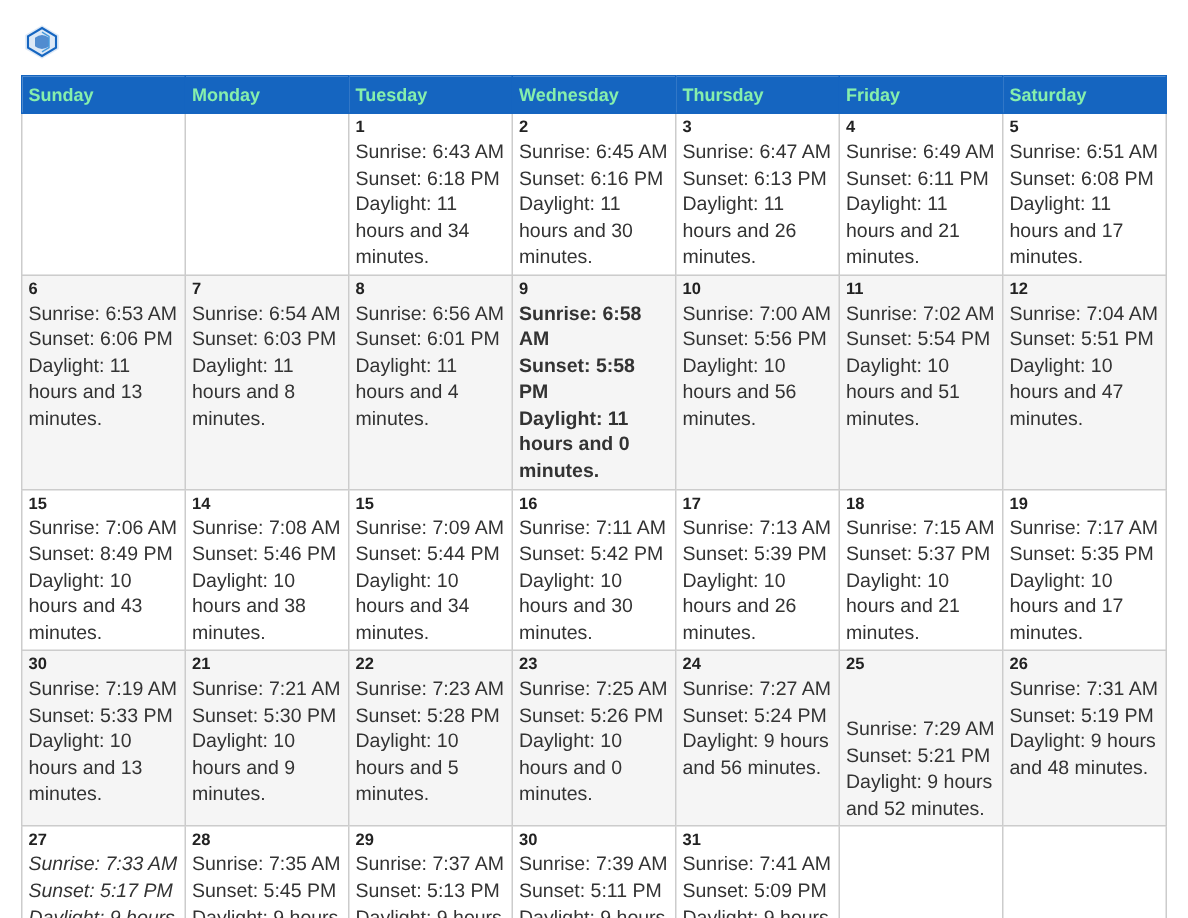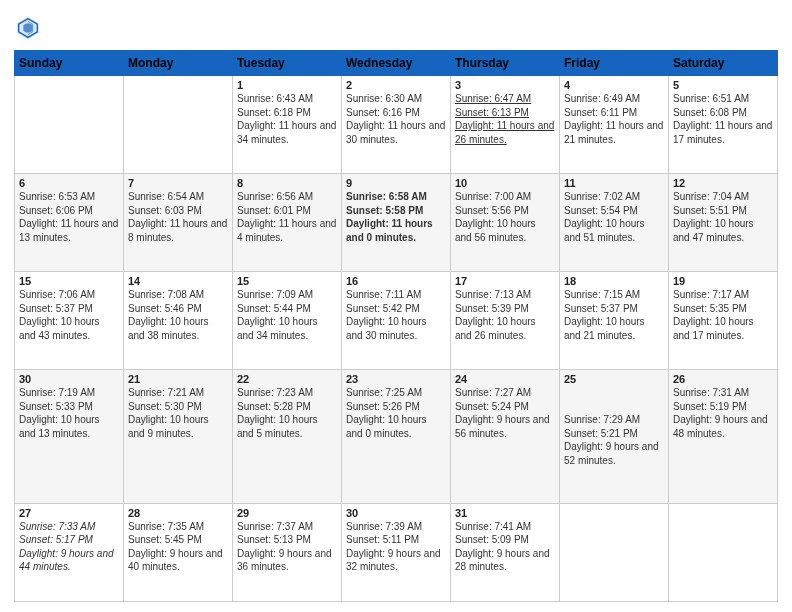--- a/index.html
+++ b/index.html
@@ -61,21 +61,21 @@
       font-size: 15px;
       color: #444;
     }
     .calendar-table {
       width: 100%;
       border-collapse: collapse;
       flex: 1;
     }
     .calendar-table th {
       background: #1565c0;
-      color: #000000;
+      color: #86efac;
       font-size: 12px;
       font-weight: bold;
       padding: 5px 4px;
       text-align: left;
       border: 1px solid #1565c0;
     }
     .calendar-table td {
       border: 1px solid #ccc;
       vertical-align: top;
       padding: 3px 4px;
@@ -87,21 +87,21 @@
     .calendar-table tr:nth-child(even) td {
       background: #f5f5f5;
     }
     .day-number {
       font-size: 11px;
       font-weight: bold;
       display: block;
       margin-bottom: 1px;
     }
     .day-info {
-      font-size: 10px;
+      font-size: 13px;
       line-height: 1.35;
       color: #333;
     }
     .empty-cell {
       background: #fff !important;
     }
   </style>
 </head>
 <body>
 
@@ -142,27 +142,27 @@
           <td class="empty-cell"></td>
           <td class="empty-cell"></td>
           <td>
             <span class="day-number">1</span>
             <div class="day-info" style="white-space: pre-line;">Sunrise: 6:43 AM
 Sunset: 6:18 PM
 Daylight: 11 hours and 34 minutes.</div>
           </td>
           <td>
             <span class="day-number">2</span>
-            <div class="day-info" style="white-space: pre-line;">Sunrise: 6:30 AM
+            <div class="day-info" style="white-space: pre-line;">Sunrise: 6:45 AM
 Sunset: 6:16 PM
 Daylight: 11 hours and 30 minutes.</div>
           </td>
           <td>
             <span class="day-number">3</span>
-            <div class="day-info" style="white-space: pre-line; text-decoration: underline;">Sunrise: 6:47 AM
+            <div class="day-info" style="white-space: pre-line;">Sunrise: 6:47 AM
 Sunset: 6:13 PM
 Daylight: 11 hours and 26 minutes.</div>
           </td>
           <td>
             <span class="day-number">4</span>
             <div class="day-info" style="white-space: pre-line;">Sunrise: 6:49 AM
 Sunset: 6:11 PM
 Daylight: 11 hours and 21 minutes.</div>
           </td>
           <td>
@@ -213,21 +213,21 @@
             <span class="day-number">12</span>
             <div class="day-info" style="white-space: pre-line;">Sunrise: 7:04 AM
 Sunset: 5:51 PM
 Daylight: 10 hours and 47 minutes.</div>
           </td>
         </tr>
         <tr>
           <td>
             <span class="day-number">15</span>
             <div class="day-info" style="white-space: pre-line;">Sunrise: 7:06 AM
-Sunset: 5:37 PM
+Sunset: 8:49 PM
 Daylight: 10 hours and 43 minutes.</div>
           </td>
           <td>
             <span class="day-number">14</span>
             <div class="day-info" style="white-space: pre-line;">Sunrise: 7:08 AM
 Sunset: 5:46 PM
 Daylight: 10 hours and 38 minutes.</div>
           </td>
           <td>
             <span class="day-number">15</span>

